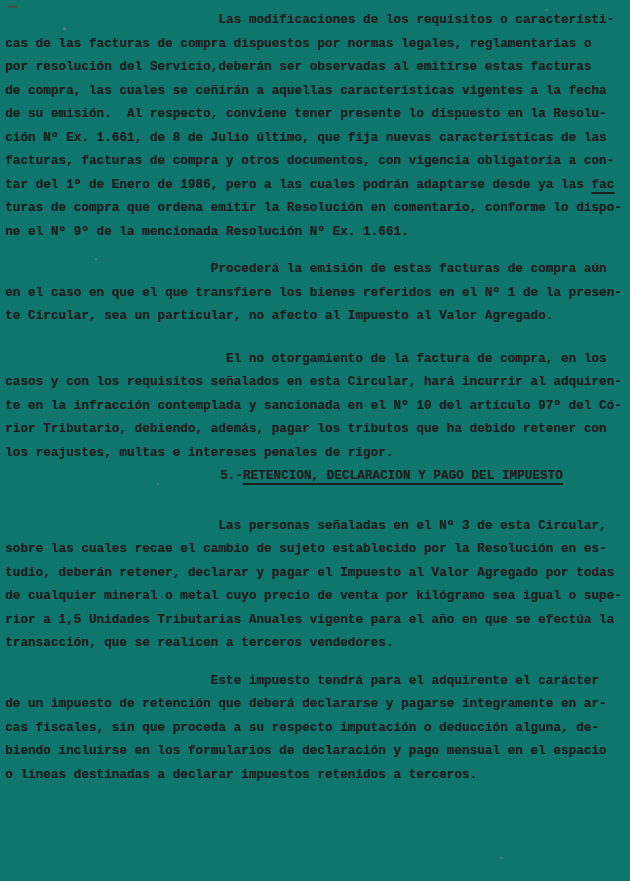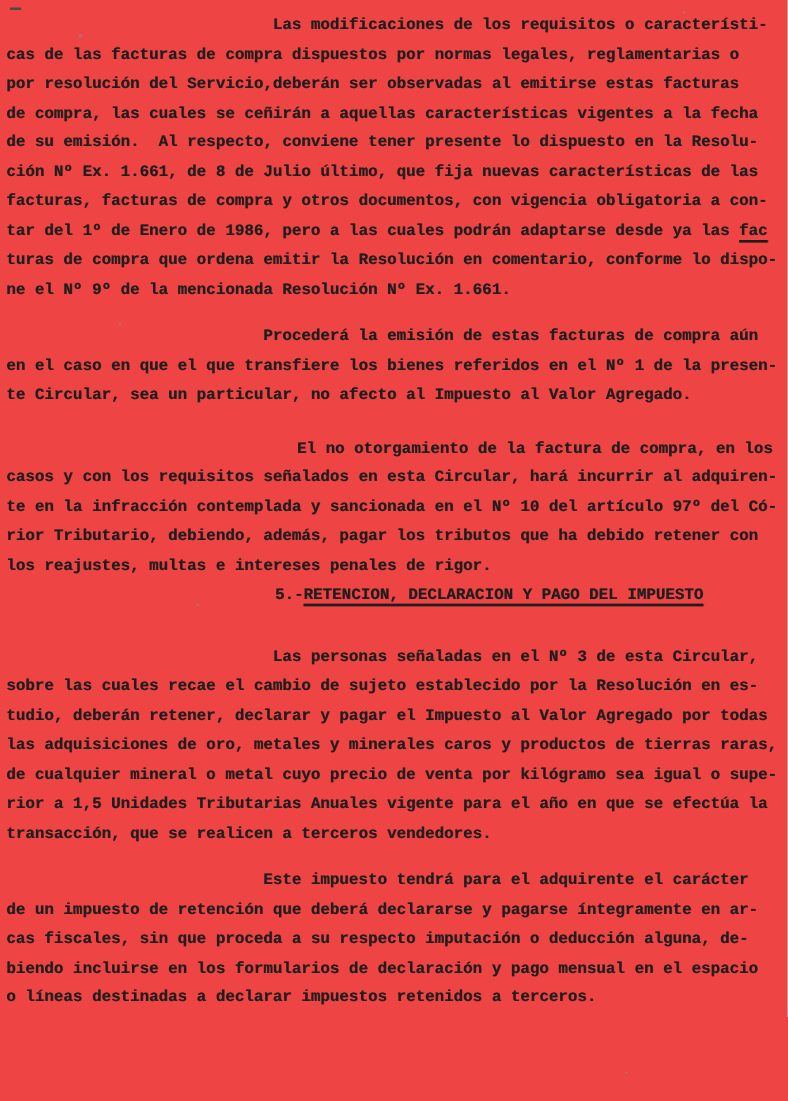--- a/index.html
+++ b/index.html
@@ -1,35 +1,35 @@
 <!DOCTYPE html>
 <html><head>
 <meta charset="utf-8">
 <style>
   html,body { margin:0; padding:0; background:#d9d9d9; }
   .page {
     position:relative;
     width:630px; height:881px;
     margin:0;
-    background:#ef4444;
+    background:#0f766e;
     overflow:hidden;
     box-sizing:border-box;
     padding:8px 0 0 5px;
     font-family:"Liberation Mono","DejaVu Sans Mono",monospace;
     font-weight:700;
     font-size:12.7px;
     line-height:23.5px;
     color:#1e1e1e;
     text-shadow:0.4px 0 0 rgba(30,30,30,0.65);
   }
   .line { white-space:pre; }
   
   .i27 { padding-left:27ch; }
   .i28 { padding-left:28ch; }
-  .i29 { padding-left:29ch;text-align:center; }
+  .i29 { padding-left:29ch; }
   
   .blk-p2 { margin-top:14px; }
   .blk-p3 { margin-top:19px; }
   .blk-h  { }
   .blk-p4 { margin-top:26px; }
   .blk-p5 { margin-top:14px; }
   
   .hl1 { padding-left:215px; }
   .hl2 { padding-left:305px; }
   .u {
@@ -89,21 +89,20 @@
   </div>
 
   <div class="blk blk-h">
     <div class="line hl1"><span>5.-</span><span class="u">RETENCION, DECLARACION Y PAGO DEL IMPUESTO</span></div>
   </div>
 
   <div class="blk blk-p4">
     <div class="line i28">Las personas señaladas en el Nº 3 de esta Circular,</div>
     <div class="line">sobre las cuales recae el cambio de sujeto establecido por la Resolución en es-</div>
     <div class="line">tudio, deberán retener, declarar y pagar el Impuesto al Valor Agregado por todas</div>
-    <div class="line">las adquisiciones de oro, metales y minerales caros y productos de tierras raras,</div>
     <div class="line">de cualquier mineral o metal cuyo precio de venta por kilógramo sea igual o supe-</div>
     <div class="line">rior a 1,5 Unidades Tributarias Anuales vigente para el año en que se efectúa la</div>
     <div class="line">transacción, que se realicen a terceros vendedores.</div>
   </div>
 
   <div class="blk blk-p5">
     <div class="line i27">Este impuesto tendrá para el adquirente el carácter</div>
     <div class="line">de un impuesto de retención que deberá declararse y pagarse íntegramente en ar-</div>
     <div class="line">cas fiscales, sin que proceda a su respecto imputación o deducción alguna, de-</div>
     <div class="line">biendo incluirse en los formularios de declaración y pago mensual en el espacio</div>

